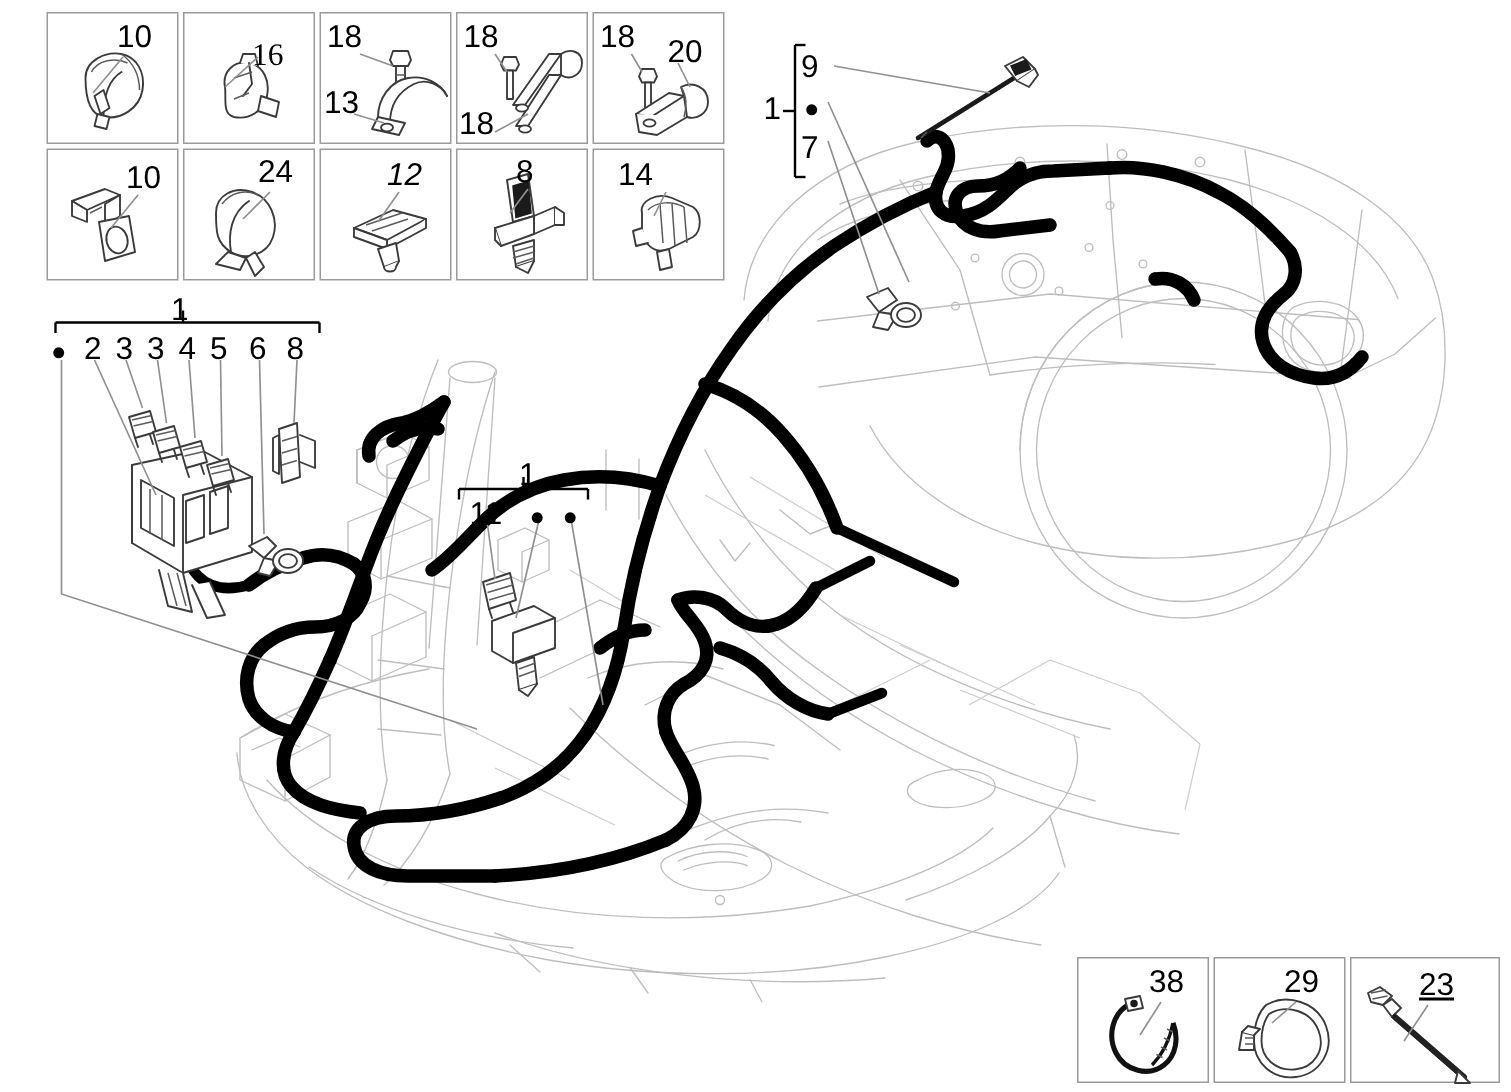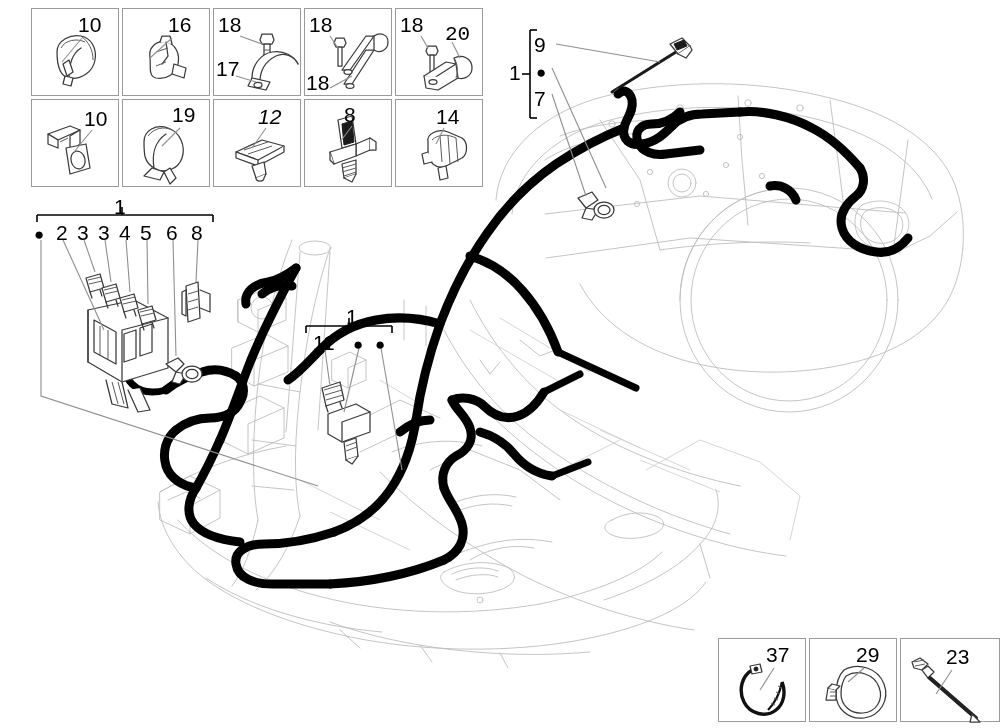--- a/index.html
+++ b/index.html
@@ -508,37 +508,37 @@
       <path class="brk" d="M530 30 L537 30"></path>
       <path class="brk" d="M530 118 L537 118"></path>
       <path class="brk" d="M530 74 L522 74"></path>
       <path class="leader" d="M556 44 L660 62"></path>
       <path class="leader" d="M552 68 L606 188"></path>
       <path class="leader" d="M552 94 L586 196"></path>
     </g>
   </svg>
 
   <div class="lbl" style="left:78px;  top:14px;">10</div>
-  <div class="lbl" style="left:168px; top:14px;">16</div>
+  <div class="lbl" style="left:168px; top:26px;font-family:Liberation Serif, serif;">16</div>
   <div class="lbl" style="left:218px; top:14px;">18</div>
-  <div class="lbl" style="left:216px; top:58px;">17</div>
+  <div class="lbl" style="left:216px; top:58px;">13</div>
   <div class="lbl" style="left:309px; top:14px;">18</div>
   <div class="lbl" style="left:306px; top:72px;">18</div>
   <div class="lbl" style="left:400px; top:14px;">18</div>
-  <div class="lbl" style="left:445px; top:24px;font-family:Liberation Mono, monospace;">20</div>
+  <div class="lbl" style="left:445px; top:24px;">20</div>
 
   <div class="lbl" style="left:84px;  top:108px;">10</div>
-  <div class="lbl" style="left:172px; top:104px;">19</div>
+  <div class="lbl" style="left:172px; top:104px;">24</div>
   <div class="lbl" style="left:258px; top:106px;font-style:italic;">12</div>
   <div class="lbl" style="left:344px; top:104px;">8</div>
-  <div class="lbl" style="left:436px; top:106px;">14</div>
-
-  <div class="lbl" style="left:766px; top:644px;">37</div>
+  <div class="lbl" style="left:412px; top:106px;">14</div>
+
+  <div class="lbl" style="left:766px; top:644px;">38</div>
   <div class="lbl" style="left:856px; top:644px;">29</div>
-  <div class="lbl" style="left:946px; top:646px;">23</div>
+  <div class="lbl" style="left:946px; top:646px;text-decoration:underline;">23</div>
 
   <div class="lbl" style="left:114px; top:196px;">1</div>
   <div class="lbl" style="left:34px;  top:224px; font-size:17px;">●</div>
   <div class="lbl" style="left:56px;  top:222px;">2</div>
   <div class="lbl" style="left:77px;  top:222px;">3</div>
   <div class="lbl" style="left:98px;  top:222px;">3</div>
   <div class="lbl" style="left:119px; top:222px;">4</div>
   <div class="lbl" style="left:140px; top:222px;">5</div>
   <div class="lbl" style="left:166px; top:222px;">6</div>
   <div class="lbl" style="left:191px; top:222px;">8</div>

